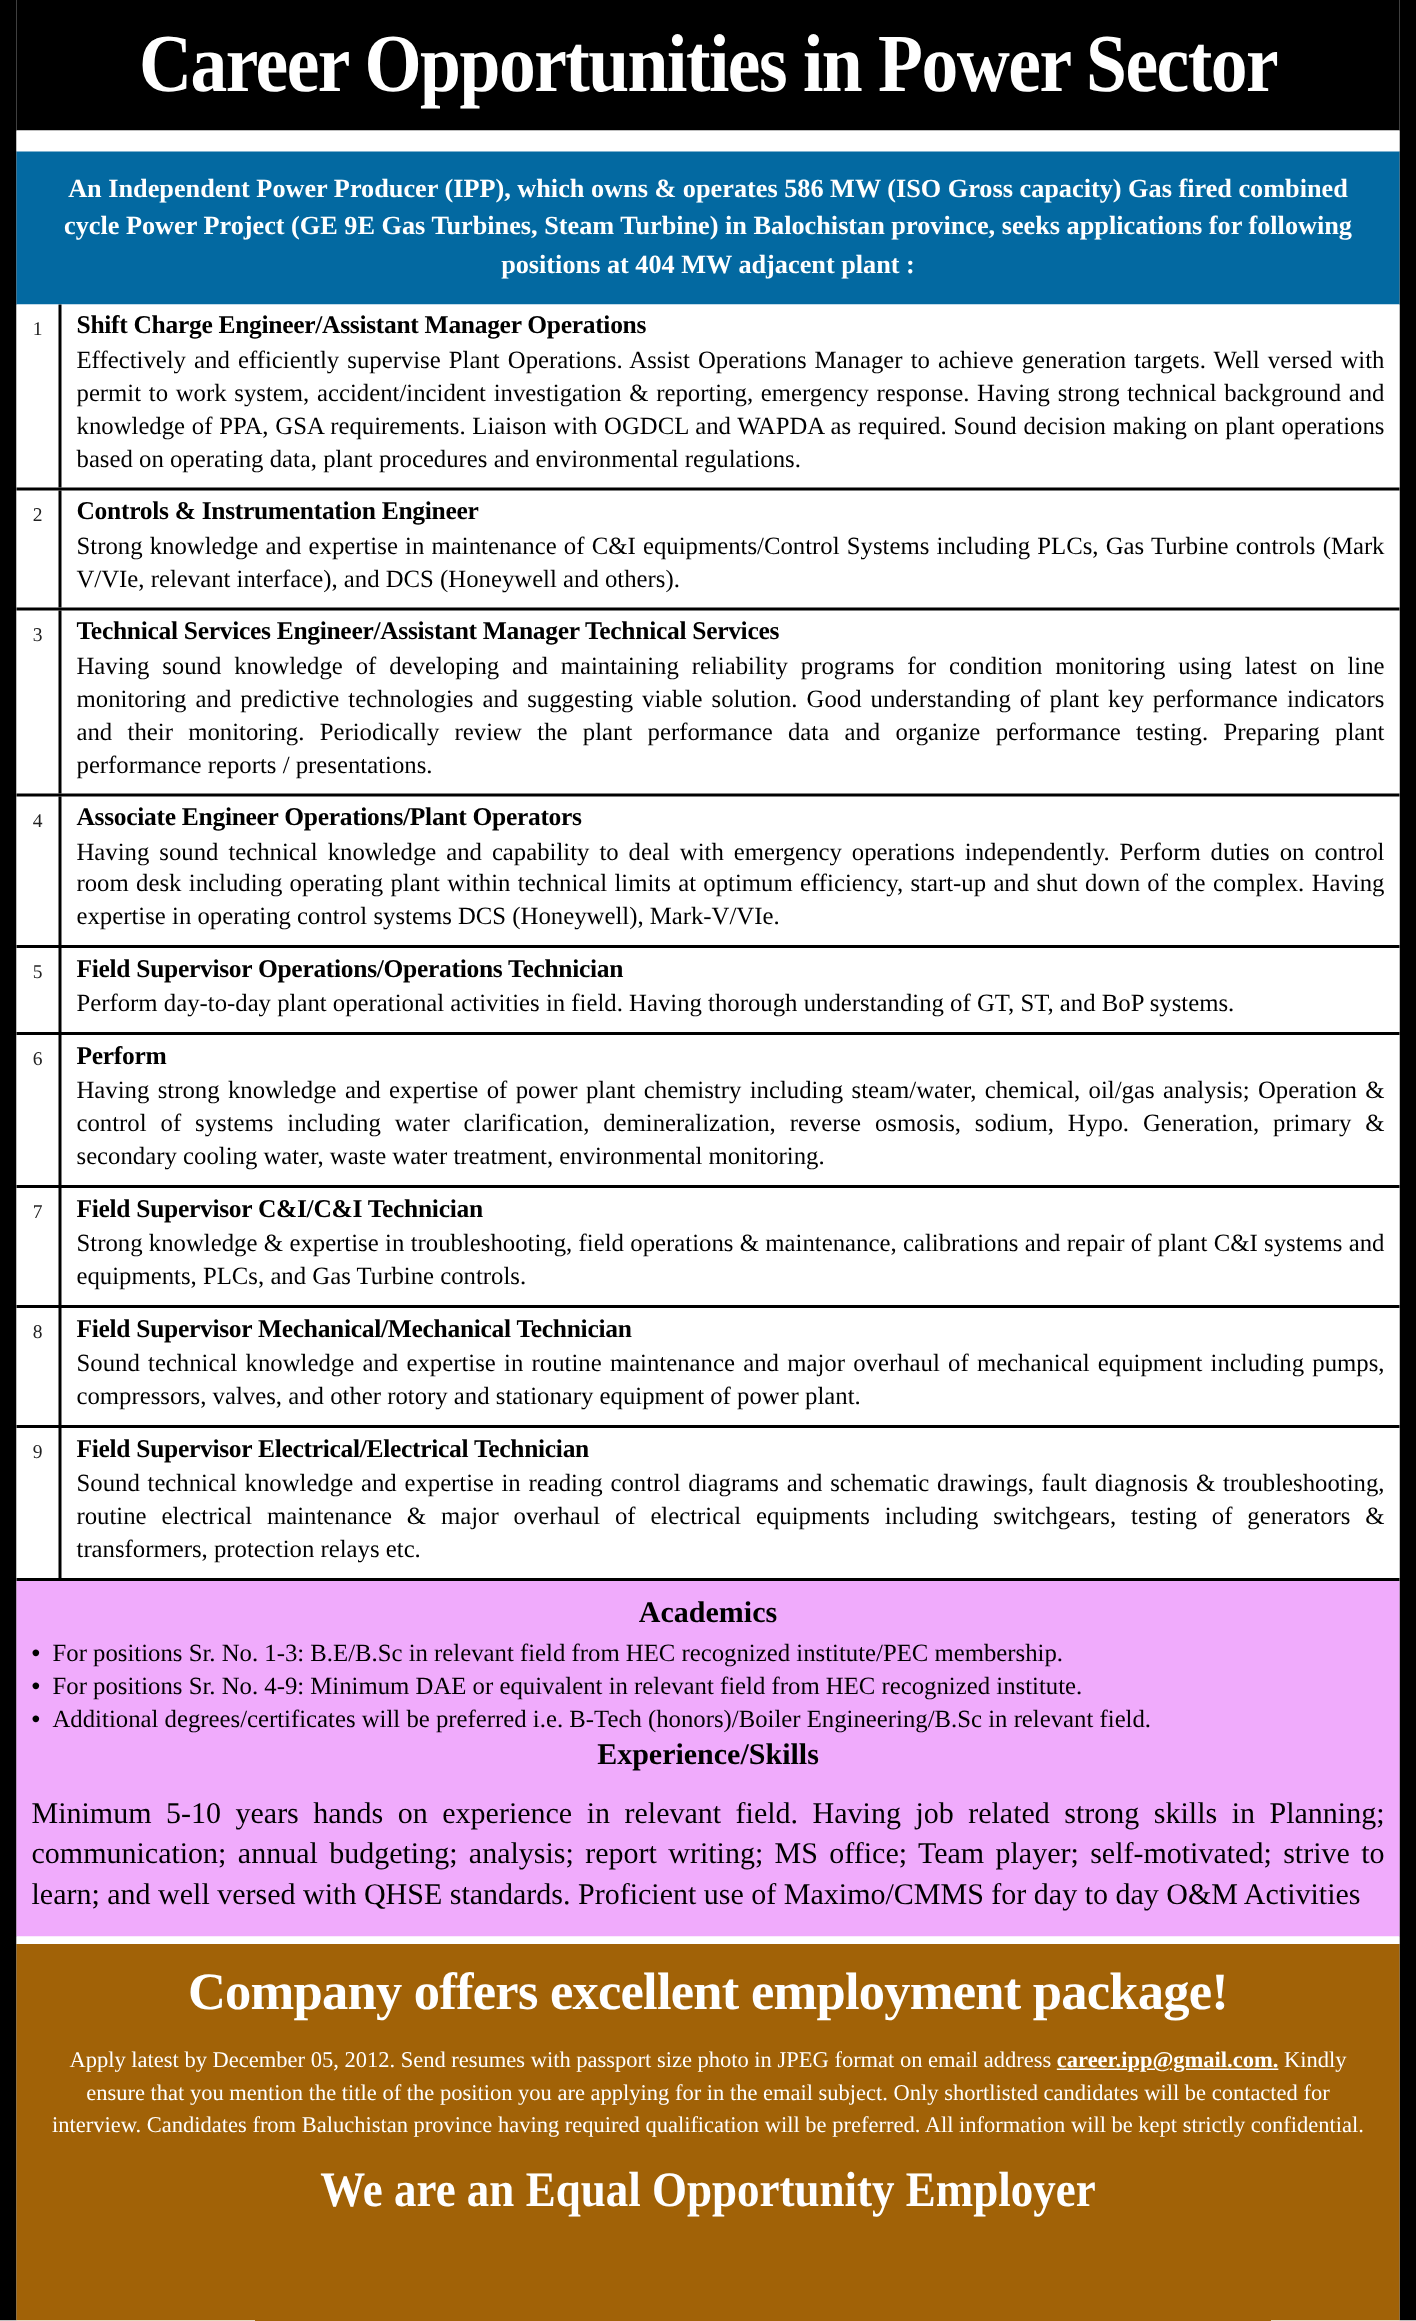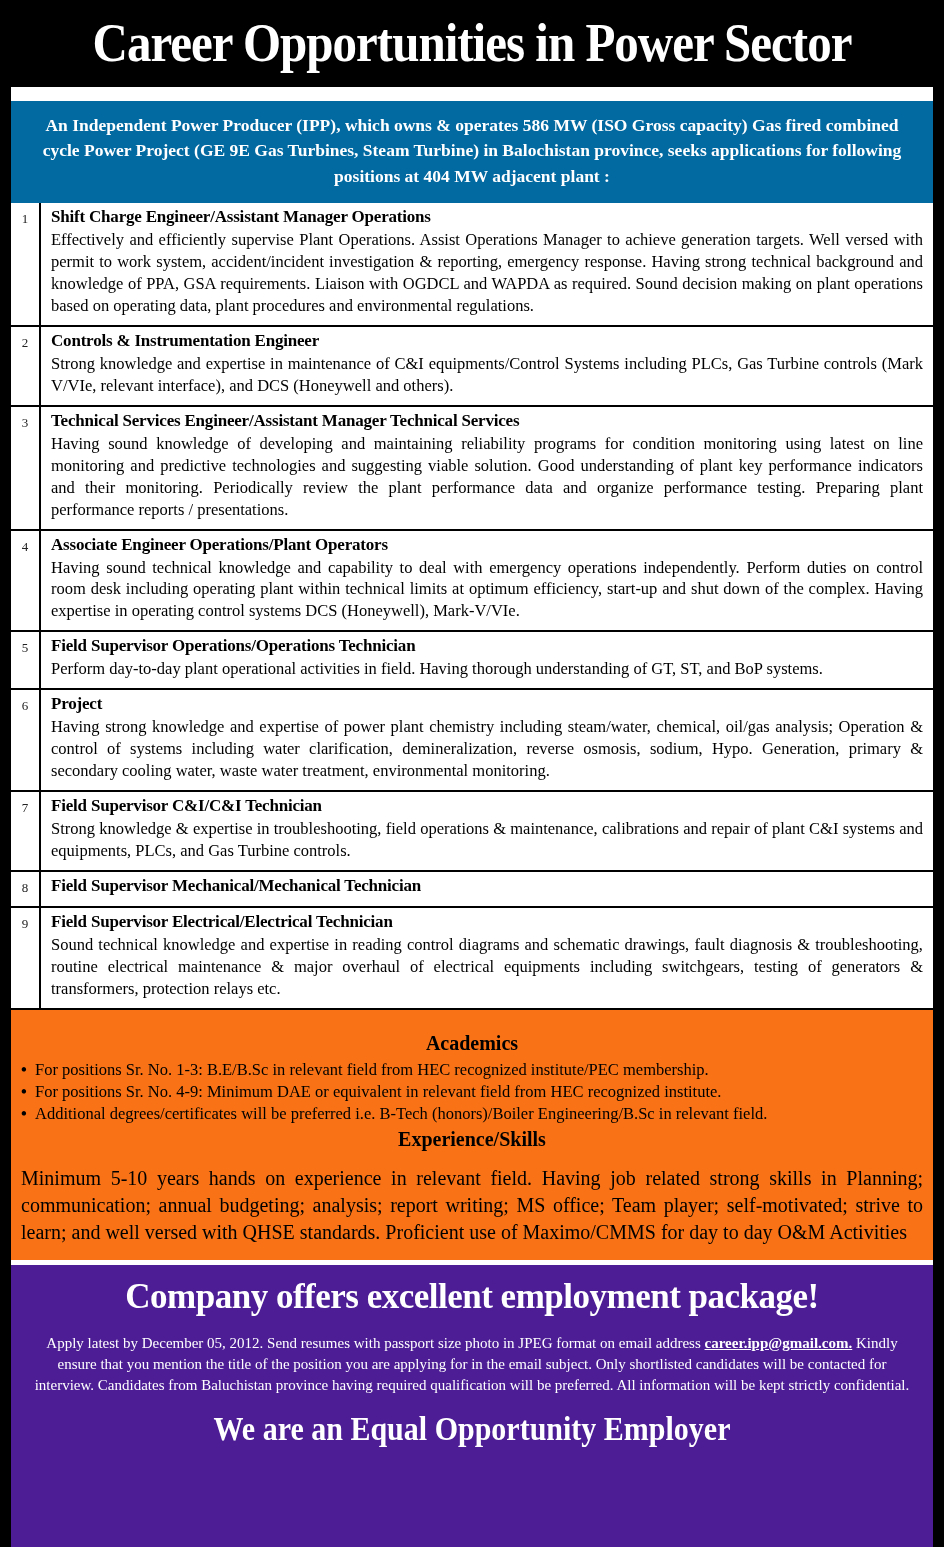--- a/index.html
+++ b/index.html
@@ -74,22 +74,22 @@
     margin-bottom: 2px;
     letter-spacing: -0.2px;
   }
   .position-desc {
     font-size: 16.5px;
     line-height: 1.33;
     text-align: justify;
   }
   
   .gray-block {
-    background: #f97316;
-    padding: 20px 10px 14px 10px;
+    background: #f0abfc;
+    padding: 8px 10px 14px 10px;
   }
   .gray-heading {
     text-align: center;
     font-size: 20px;
     font-weight: 700;
     margin: 2px 0 4px 0;
   }
   .bullet-list { list-style: none; }
   .bullet-item {
     font-size: 16.5px;
@@ -106,21 +106,21 @@
   }
   .experience-text {
     font-size: 20px;
     line-height: 1.35;
     text-align: justify;
     margin-top: 14px;
   }
   .footer-gap { height: 5px; background: #fff; }
   
   .ad-footer {
-    background: #4c1d95;
+    background: #a16207;
     color: #fff;
     padding: 8px 14px 14px 14px;
     flex: 1;
   }
   .footer-banner {
     text-align: center;
     font-size: 35px;
     font-weight: 700;
     letter-spacing: -0.5px;
     margin: 4px 0 10px 0;
@@ -199,37 +199,38 @@
       <div class="position-number">5</div>
       <div class="position-content">
         <div class="position-title">Field Supervisor Operations/Operations Technician</div>
         <div class="position-desc">Perform day-to-day plant operational activities in field. Having thorough understanding of GT, ST, and BoP systems.</div>
       </div>
     </div>
 
     <div class="position-row">
       <div class="position-number">6</div>
       <div class="position-content">
-        <div class="position-title">Project</div>
+        <div class="position-title">Perform</div>
         <div class="position-desc">Having strong knowledge and expertise of power plant chemistry including steam/water, chemical, oil/gas analysis; Operation &amp; control of systems including water clarification, demineralization, reverse osmosis, sodium, Hypo. Generation, primary &amp; secondary cooling water, waste water treatment, environmental monitoring.</div>
       </div>
     </div>
 
     <div class="position-row">
       <div class="position-number">7</div>
       <div class="position-content">
         <div class="position-title">Field Supervisor C&amp;I/C&amp;I Technician</div>
         <div class="position-desc">Strong knowledge &amp; expertise in troubleshooting, field operations &amp; maintenance, calibrations and repair of plant C&amp;I systems and equipments, PLCs, and Gas Turbine controls.</div>
       </div>
     </div>
 
     <div class="position-row">
       <div class="position-number">8</div>
       <div class="position-content">
         <div class="position-title">Field Supervisor Mechanical/Mechanical Technician</div>
+        <div class="position-desc">Sound technical knowledge and expertise in routine maintenance and major overhaul of mechanical equipment including pumps, compressors, valves, and other rotory and stationary equipment of power plant.</div>
       </div>
     </div>
 
     <div class="position-row">
       <div class="position-number">9</div>
       <div class="position-content">
         <div class="position-title">Field Supervisor Electrical/Electrical Technician</div>
         <div class="position-desc">Sound technical knowledge and expertise in reading control diagrams and schematic drawings, fault diagnosis &amp; troubleshooting, routine electrical maintenance &amp; major overhaul of electrical equipments including switchgears, testing of generators &amp; transformers, protection relays etc.</div>
       </div>
     </div>

